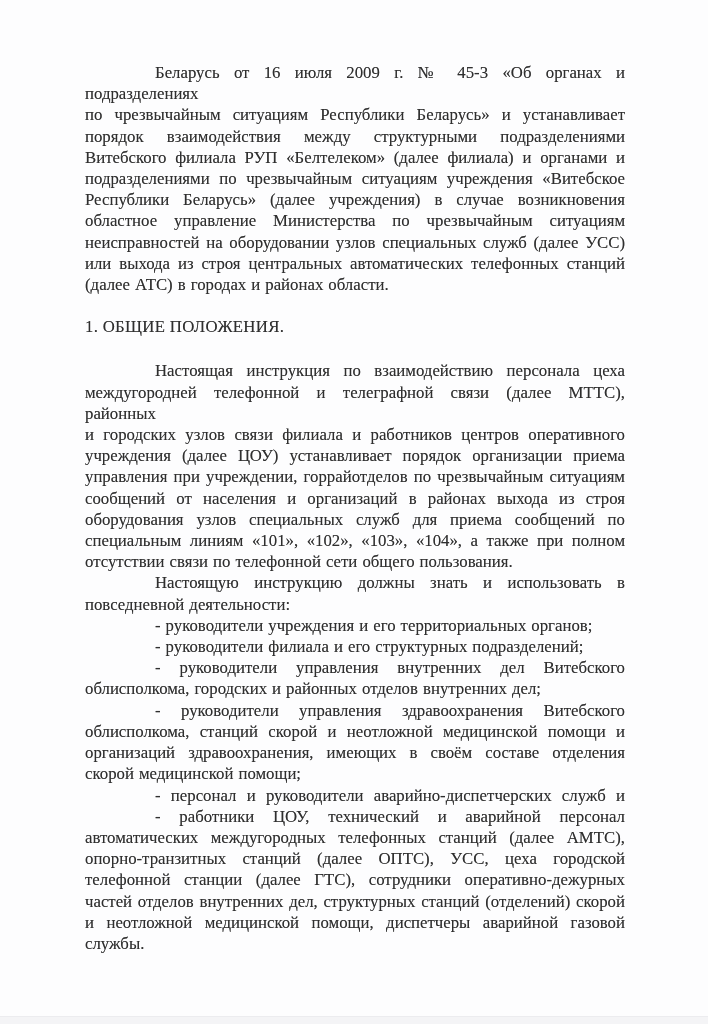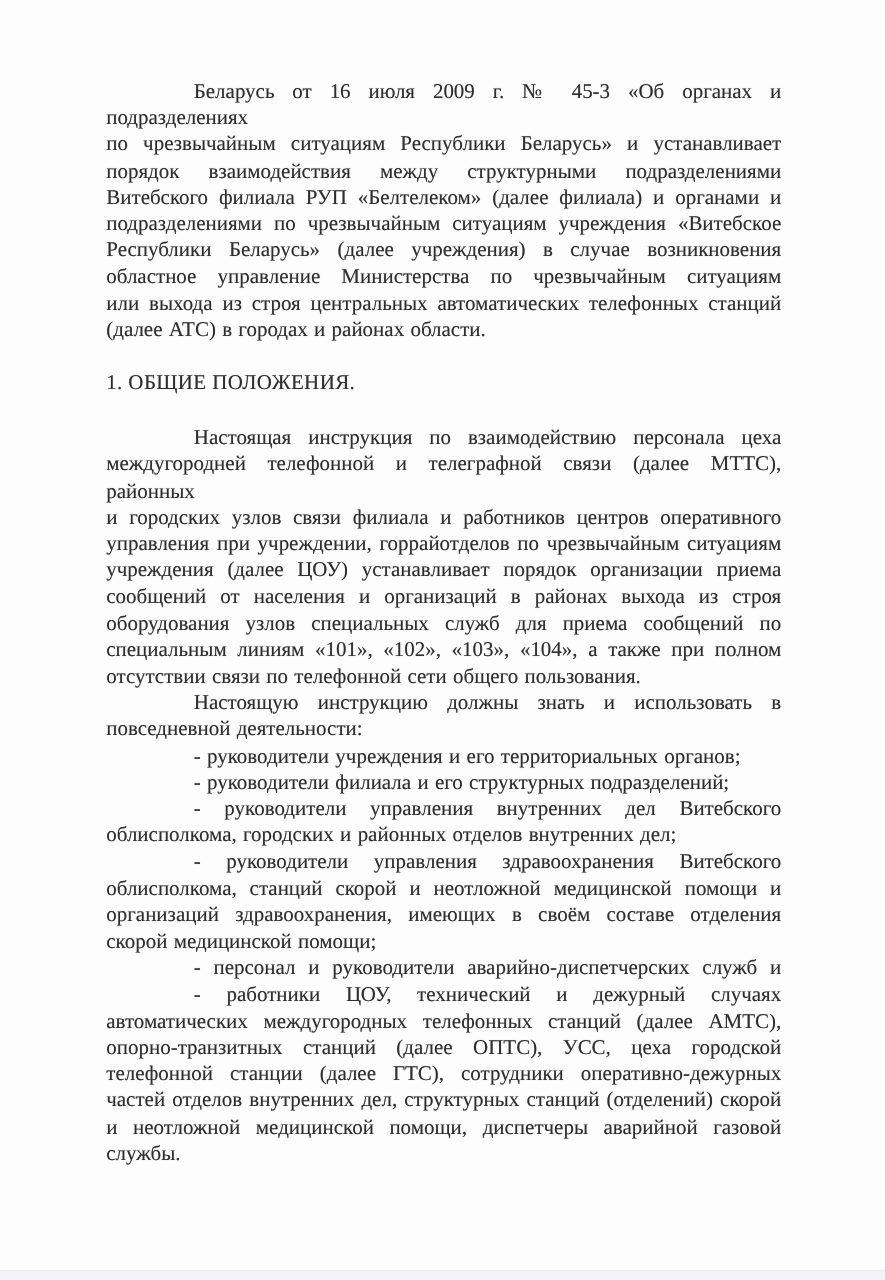--- a/index.html
+++ b/index.html
@@ -40,30 +40,31 @@
 <div class="page">
   <div class="content">
       <div class="para">
         <div class="line first">Беларусь от 16 июля 2009 г. № 45-3 «Об органах и подразделениях</div>
         <div class="line">по чрезвычайным ситуациям Республики Беларусь» и устанавливает</div>
         <div class="line">порядок взаимодействия между структурными подразделениями</div>
         <div class="line">Витебского филиала РУП «Белтелеком» (далее филиала) и органами и</div>
         <div class="line">подразделениями по чрезвычайным ситуациям учреждения «Витебское</div>
         <div class="line">Республики Беларусь» (далее учреждения) в случае возникновения</div>
         <div class="line">областное управление Министерства по чрезвычайным ситуациям</div>
+        <div class="line">неисправностей на оборудовании узлов специальных служб (далее УСС)</div>
         <div class="line">или выхода из строя центральных автоматических телефонных станций</div>
         <div class="line para-end">(далее АТС) в городах и районах области.</div>
       </div>
       <div class="heading">1. ОБЩИЕ ПОЛОЖЕНИЯ.</div>
       <div class="para">
         <div class="line first">Настоящая инструкция по взаимодействию персонала цеха</div>
         <div class="line">междугородней телефонной и телеграфной связи (далее МТТС), районных</div>
         <div class="line">и городских узлов связи филиала и работников центров оперативного</div>
+        <div class="line">учреждения (далее ЦОУ) устанавливает порядок организации приема</div>
         <div class="line">управления при учреждении, горрайотделов по чрезвычайным ситуациям</div>
-        <div class="line">учреждения (далее ЦОУ) устанавливает порядок организации приема</div>
         <div class="line">сообщений от населения и организаций в районах выхода из строя</div>
         <div class="line">оборудования узлов специальных служб для приема сообщений по</div>
         <div class="line">специальным линиям «101», «102», «103», «104», а также при полном</div>
         <div class="line para-end">отсутствии связи по телефонной сети общего пользования.</div>
       </div>
       <div class="para">
         <div class="line first">Настоящую инструкцию должны знать и использовать в</div>
         <div class="line para-end">повседневной деятельности:</div>
       </div>
       <div class="para">
@@ -79,21 +80,21 @@
       <div class="para">
         <div class="line first">- руководители управления здравоохранения Витебского</div>
         <div class="line">облисполкома, станций скорой и неотложной медицинской помощи и</div>
         <div class="line">организаций здравоохранения, имеющих в своём составе отделения</div>
         <div class="line para-end">скорой медицинской помощи;</div>
       </div>
       <div class="para">
         <div class="line first">- персонал и руководители аварийно-диспетчерских служб и</div>
       </div>
       <div class="para">
-        <div class="line first">- работники ЦОУ, технический и дежурный случаях</div>
+        <div class="line first">- работники ЦОУ, технический и аварийной персонал</div>
         <div class="line">автоматических междугородных телефонных станций (далее АМТС),</div>
         <div class="line">опорно-транзитных станций (далее ОПТС), УСС, цеха городской</div>
         <div class="line">телефонной станции (далее ГТС), сотрудники оперативно-дежурных</div>
         <div class="line">частей отделов внутренних дел, структурных станций (отделений) скорой</div>
         <div class="line">и неотложной медицинской помощи, диспетчеры аварийной газовой</div>
         <div class="line para-end">службы.</div>
       </div>
     </div>
   <div class="bottom-strip"></div>
 </div>

